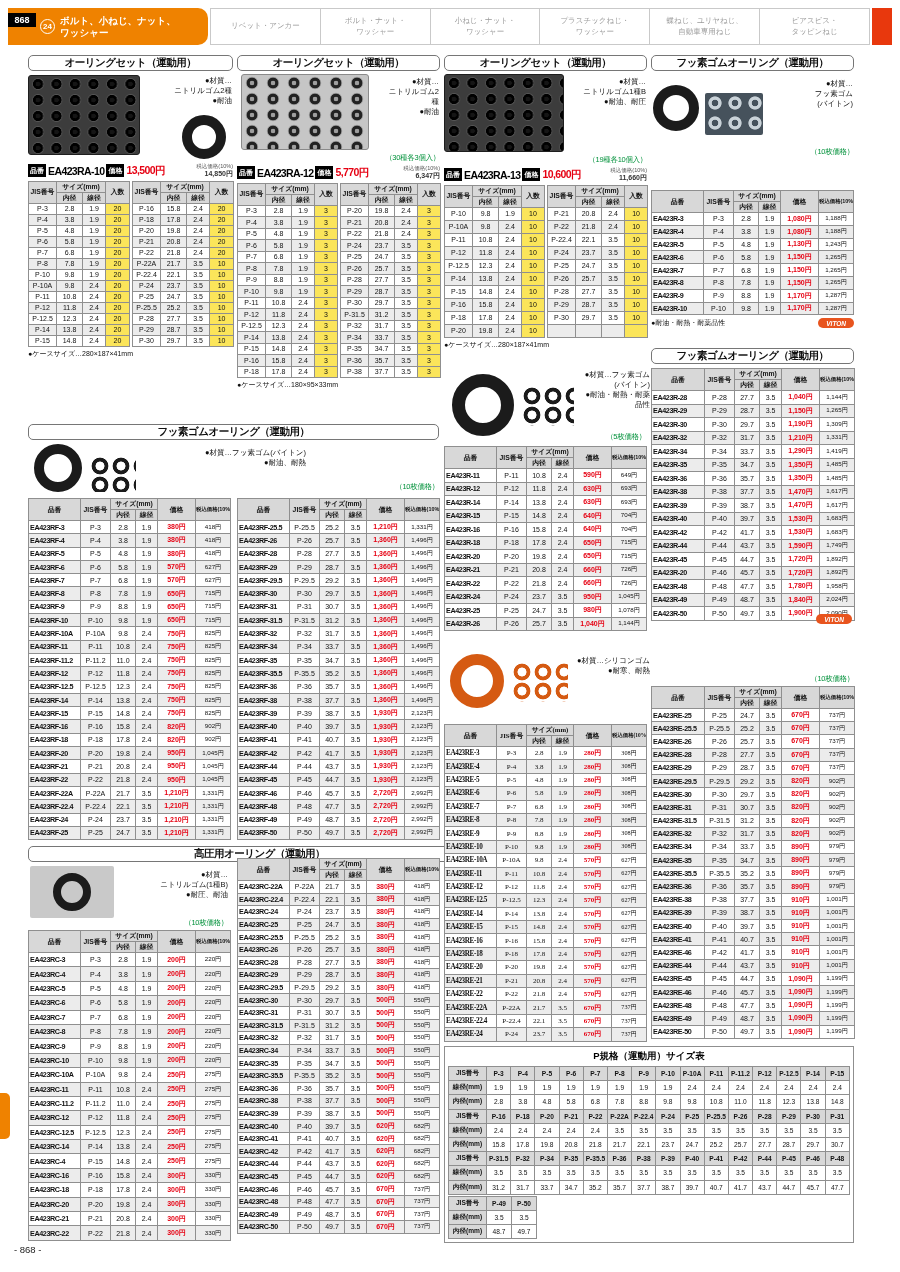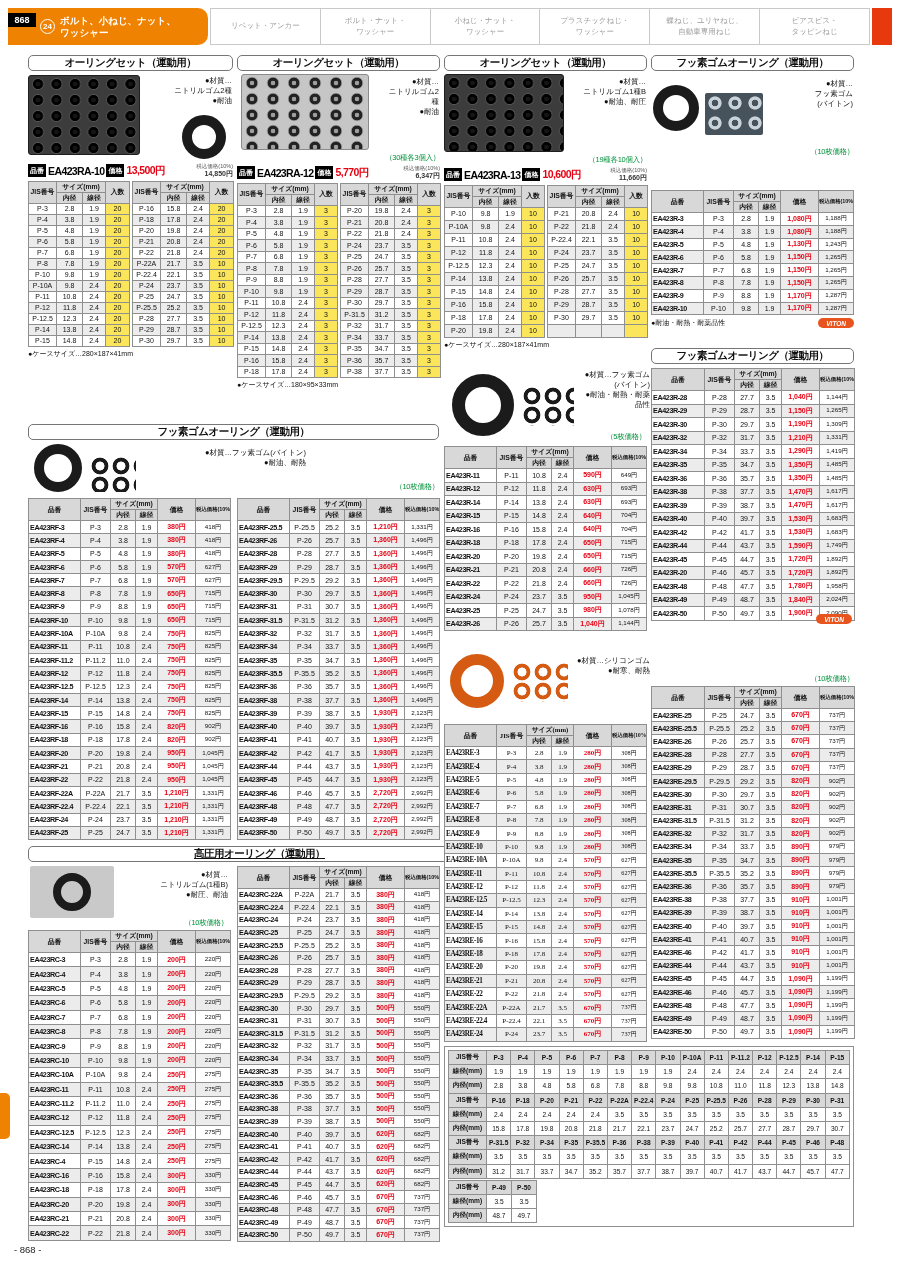--- a/index.html
+++ b/index.html
@@ -1602,21 +1602,21 @@
               <td>3.5</td>
               <td class="c-price">2,720円</td>
               <td class="c-tax">2,992円</td>
             </tr>
           </tbody>
       </table>
     </div>
   </section>
 
   <section class="sec" style="left:28px;top:846px;width:411px;height:396px;">
-    <div class="sec-title" style="position:absolute;left:0;top:0;width:463px;text-decoration:underline;">高圧用オーリング（運動用）</div>
+    <div class="sec-title" style="position:absolute;left:0;top:0;width:463px;">高圧用オーリング（運動用）</div>
     <div class="photo-gray" style="position:absolute;left:2px;top:20px;width:84px;height:52px;">
       <div class="big-ring" style="width:38px;height:38px;border-width:8px;"></div>
     </div>
     <div class="feat" style="position:absolute;left:94px;top:24px;width:106px;">
       <div>●材質…</div>
       <div>　ニトリルゴム(1種B)</div>
       <div>●耐圧、耐油</div>
     </div>
     <div class="price-note" style="position:absolute;left:0;top:72px;width:200px;">（10枚価格）</div>
     <table class="tbl striped rh144" style="position:absolute;left:0;top:84px;width:202px;">
@@ -1797,21 +1797,21 @@
           <tr>
             <td class="c-code">EA423RC-22</td>
             <td>P-22</td>
             <td>21.8</td>
             <td>2.4</td>
             <td class="c-price">300円</td>
             <td class="c-tax">330円</td>
           </tr>
         </tbody>
     </table>
-    <table class="tbl striped rh126" style="position:absolute;left:209px;top:20px;width:202px;">
+    <table class="tbl striped rh126" style="position:absolute;left:209px;top:12px;width:202px;">
       <colgroup>
           <col style="width:52px">
           <col style="width:30px">
           <col style="width:25px">
           <col style="width:22px">
           <col style="width:38px">
           <col style="width:35px">
         </colgroup>
       <thead>
           <tr>
@@ -2486,20 +2486,21 @@
             <td>3.5</td>
             <td class="c-price">1,090円</td>
             <td class="c-tax">1,199円</td>
           </tr>
         </tbody>
     </table>
   </section>
 
   <section class="sec" style="left:444px;top:1046px;width:410px;">
     <div class="size-wrap">
+      <div class="size-title">P規格（運動用）サイズ表</div>
       <table class="tbl size-tbl" style="width:402px;">
         <colgroup>
             <col style="width:38px">
             <col span="15">
           </colgroup>
         <tbody>
             <tr>
               <td class="c-label">JIS番号</td>
               <td>P-3</td>
               <td>P-4</td>

